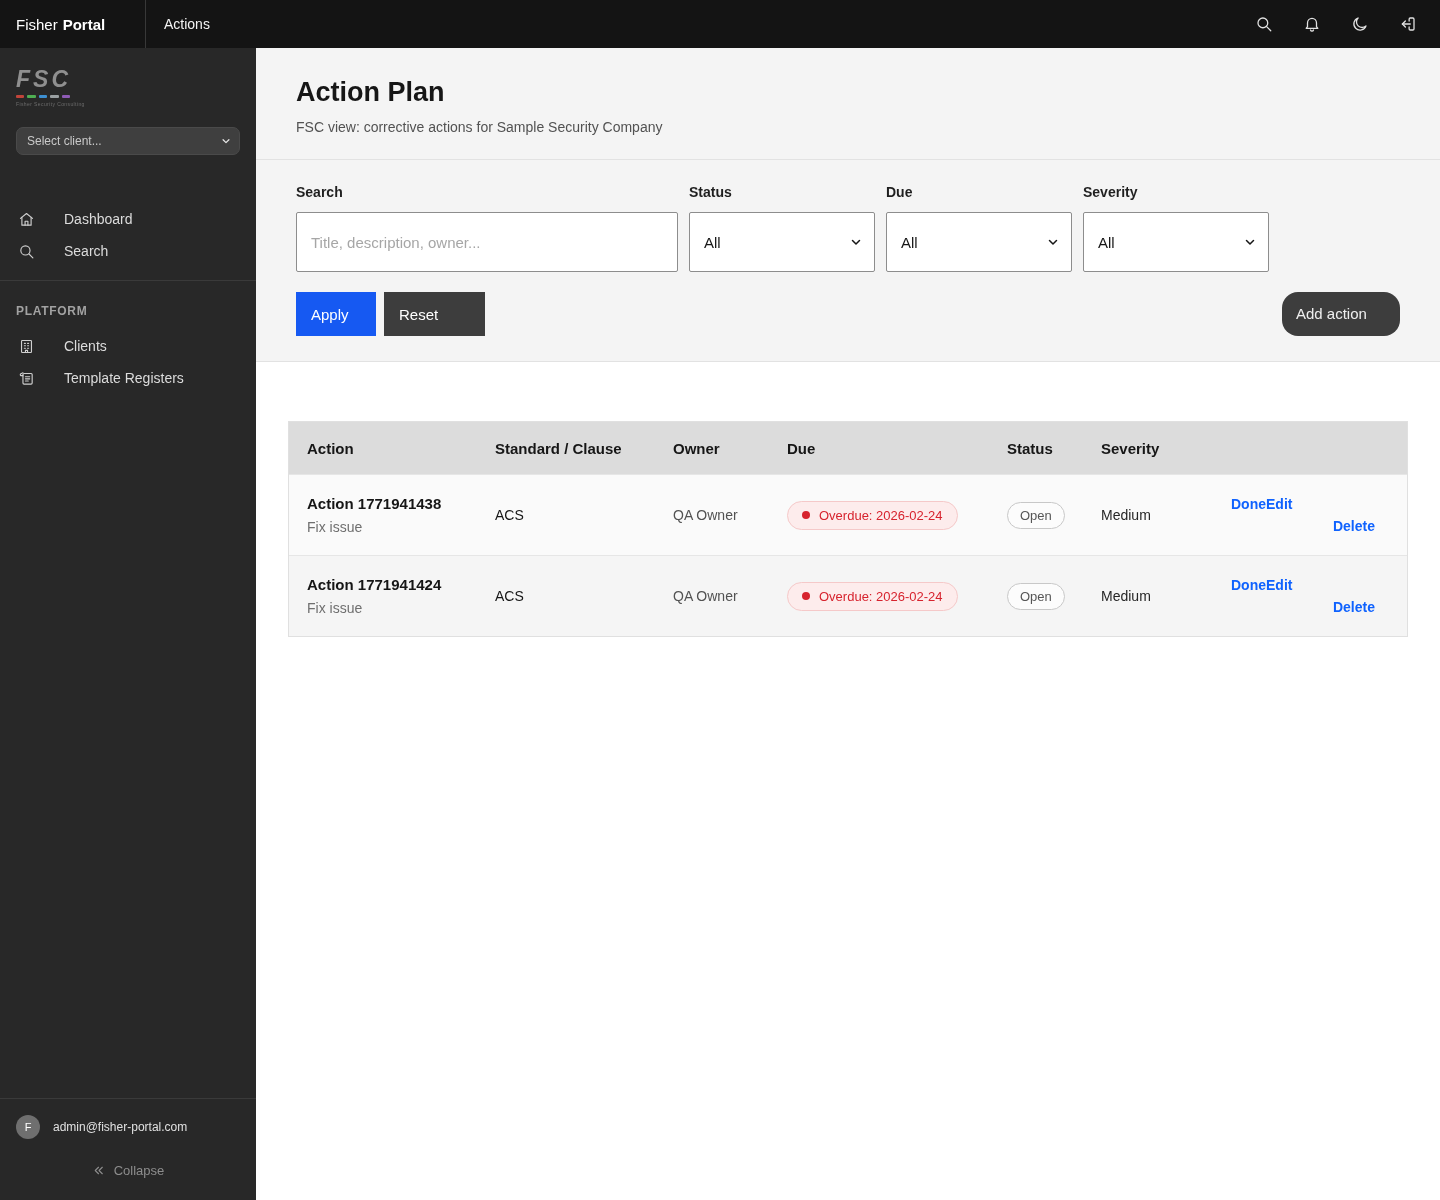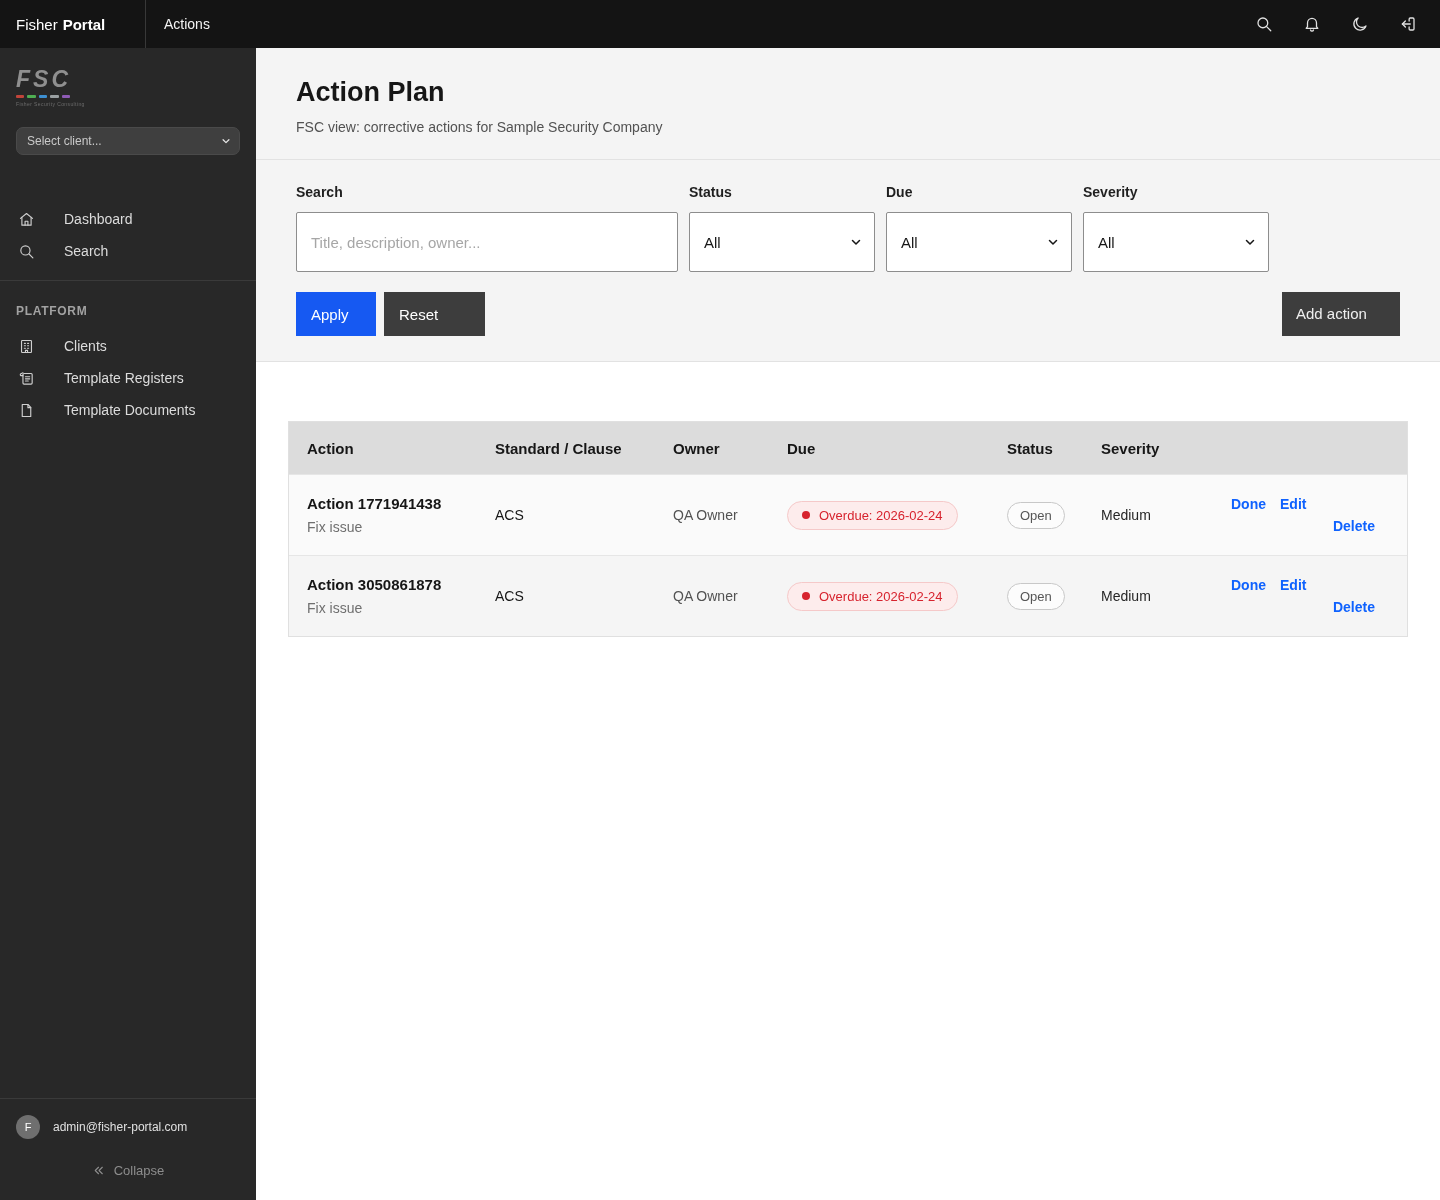--- a/index.html
+++ b/index.html
@@ -109,21 +109,21 @@
 
   .buttons-row { display:flex; align-items:flex-start; margin-top:20px; }
   .btn {
     border:none; cursor:pointer; font-family:inherit; font-size:15px;
     height:44px; display:flex; align-items:center; text-align:left;
   }
   .btn-apply { background:#1659f2; color:#ffffff; width:80px; padding:0 15px; }
   .btn-reset { background:#3d3d3d; color:#ffffff; width:101px; padding:0 15px; margin-left:8px; }
   .btn-add   {
     background:#3d3d3d; color:#efefef; width:118px; padding:0 14px; margin-left:auto;
-    line-height:1.15; white-space:normal;
+    line-height:1.15; white-space:normal;border-radius:16px;
   }
 
   .content { background:#ffffff; padding:59px 32px 80px; }
 
   .table { border:1px solid #e0e0e0; width:1120px; background:#fafafa; }
   .trow {
     display:grid;
     grid-template-columns:188px 178px 114px 220px 94px 118px 1fr;
     align-items:center;
   }
@@ -144,21 +144,21 @@
   }
   .due-dot { width:8px; height:8px; border-radius:50%; background:#d7232e; flex:0 0 auto; }
   .status-pill {
     display:inline-block; background:#fcfcfc; border:1px solid #c8c8c8; color:#565656;
     font-size:13px; padding:5px 12px; border-radius:999px;
   }
   .cell-severity { font-size:14px; color:#262626; }
 
   .cell-rowactions { padding-left:0 !important; }
   .rowactions-wrap { width:158px; margin-left:auto; margin-right:18px; }
-  .rowactions-line1 { display:flex; gap:14px; }
+  .rowactions-line1 { display:flex; }
   .rowactions-line2 { text-align:right; margin-top:5px; padding-right:14px; }
   .row-link {
     color:#0f62fe; font-size:14px; font-weight:700; text-decoration:none; cursor:pointer;
   }
 </style>
 </head>
 <body>
 
 <header class="topbar">
   <div class="brand">
@@ -256,29 +256,20 @@
     <div class="nav-item">
       <span class="nicon">
         <svg width="17" height="17" viewBox="0 0 24 24" fill="none" stroke="currentColor" stroke-width="1.6" stroke-linecap="round" stroke-linejoin="round">
           <rect x="7" y="5" width="13" height="15" rx="1.5"></rect>
           <path d="M7 8H4.5A1.5 1.5 0 0 1 4 5.2L7 4"></path>
           <path d="M10.5 9.5h6M10.5 12.5h6M10.5 15.5h4"></path>
         </svg>
       </span>
       <span>Template Registers</span>
     </div>
-    <div class="nav-item">
-      <span class="nicon">
-        <svg width="17" height="17" viewBox="0 0 24 24" fill="none" stroke="currentColor" stroke-width="1.6" stroke-linecap="round" stroke-linejoin="round">
-          <path d="M6 3.5h8l4 4V20.5H6z"></path>
-            <path d="M14 3.5V8h4"></path>
-        </svg>
-      </span>
-      <span>Template Documents</span>
-    </div>
   </nav>
 
   <div class="sidebar-bottom">
     <div class="account-divider"></div>
     <div class="account-row">
       <span class="avatar">F</span>
       <span class="account-email">admin@fisher-portal.com</span>
     </div>
     <button class="collapse-btn">
       <span>
@@ -391,21 +382,21 @@
             </div>
             <div class="rowactions-line2">
               <a class="row-link">Delete</a>
             </div>
           </div>
         </div>
       </div>
 
       <div class="trow brow alt">
         <div>
-          <div class="cell-action-title">Action 3050861878</div>
+          <div class="cell-action-title">Action 1771941424</div>
           <div class="cell-action-sub">Fix issue</div>
         </div>
         <div class="cell-standard">ACS</div>
         <div class="cell-owner">QA Owner</div>
         <div>
           <span class="due-badge">
             <span class="due-dot"></span>
             <span>Overdue: 2026-02-24</span>
           </span>
         </div>

